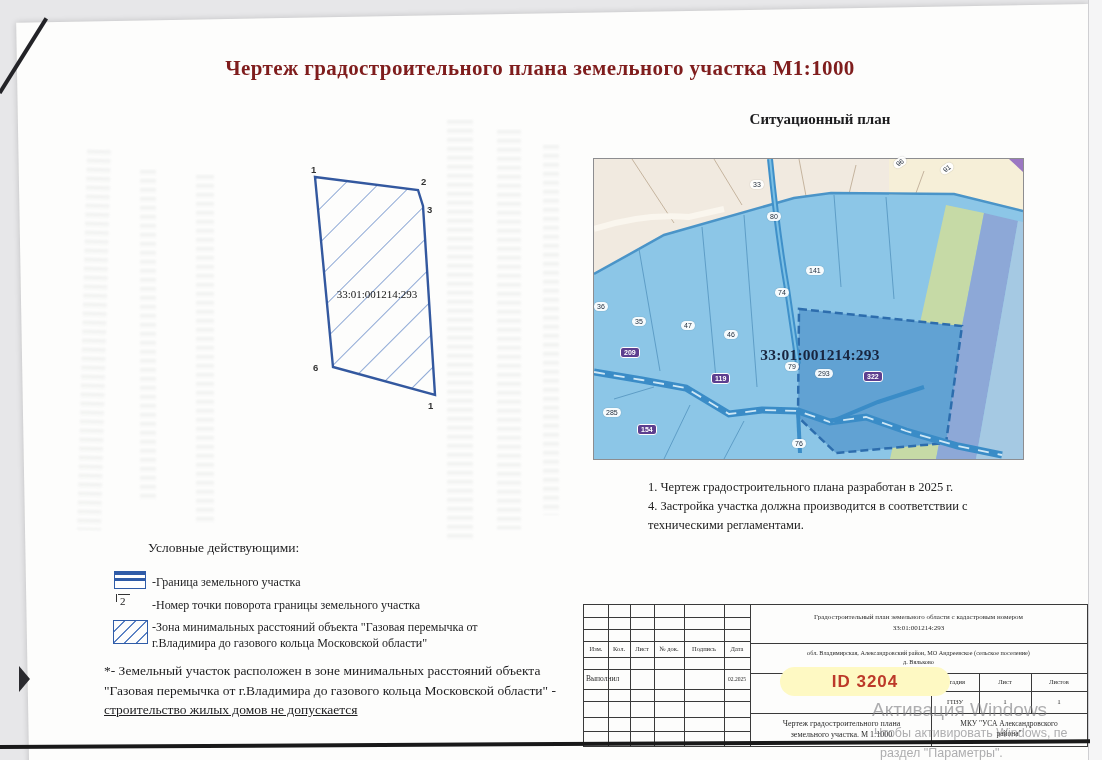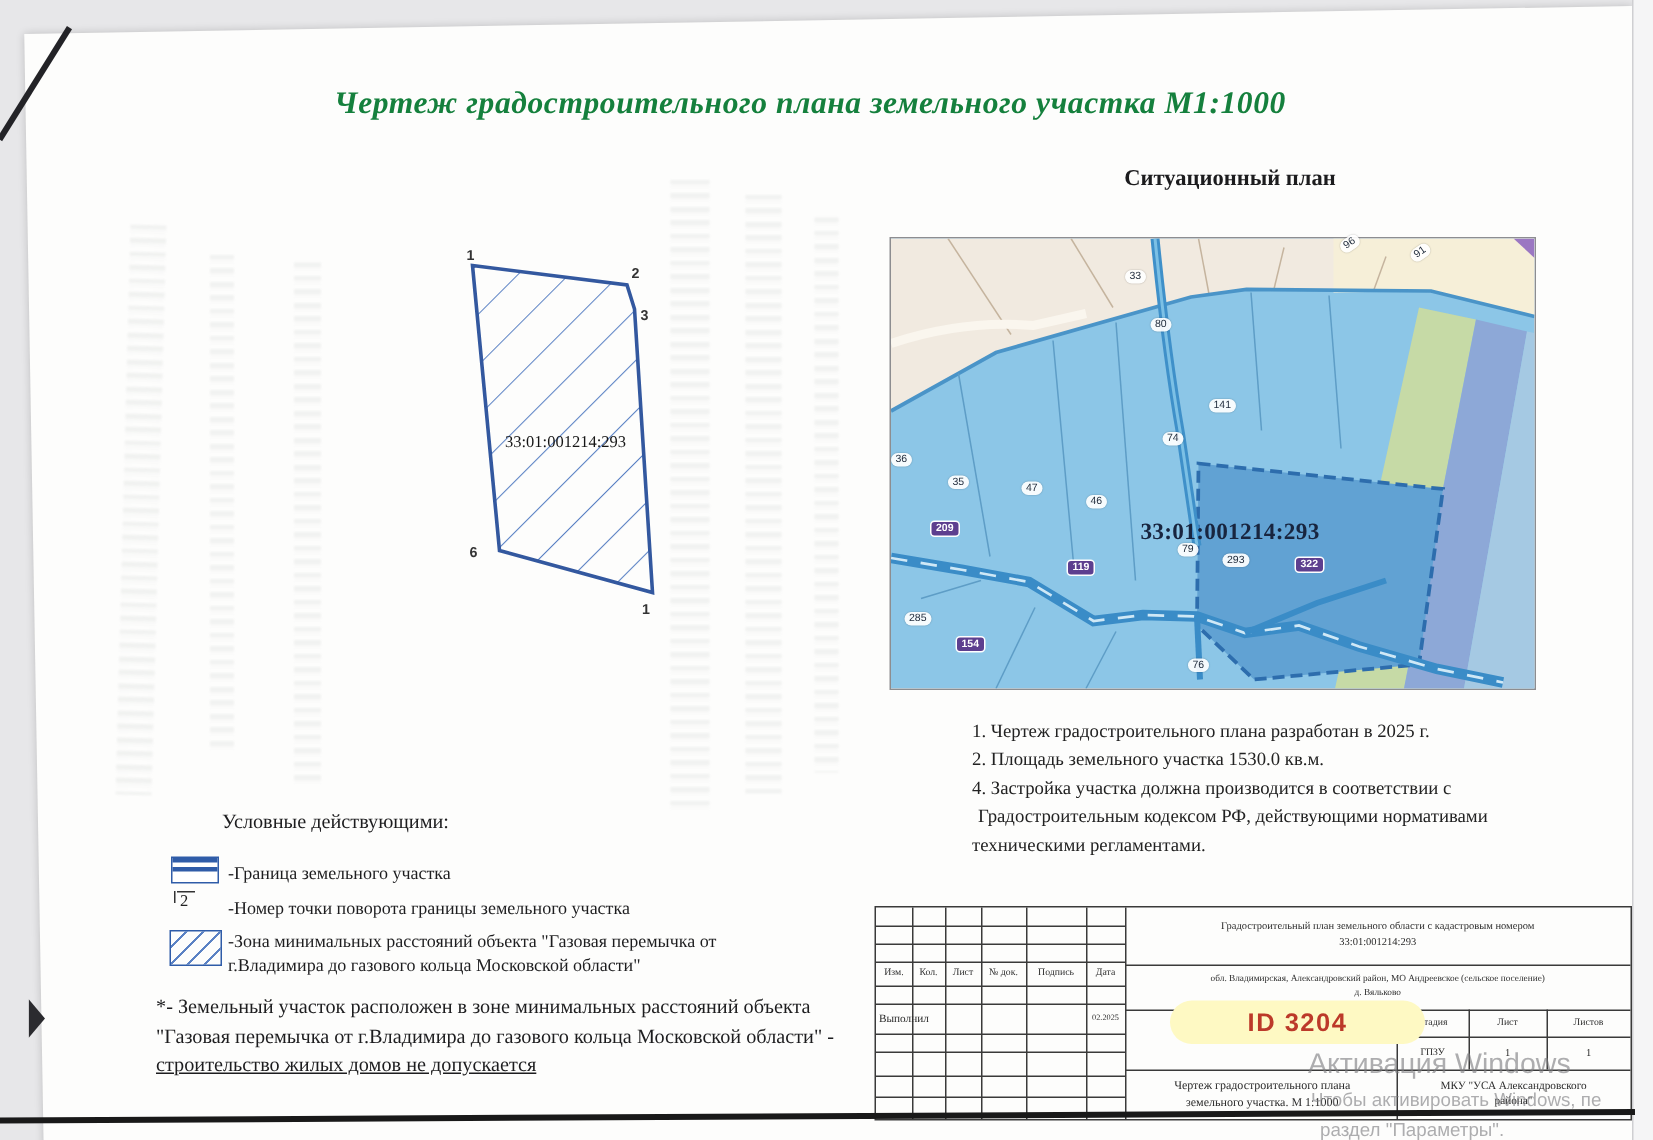--- a/index.html
+++ b/index.html
@@ -13,21 +13,21 @@
   .corner-mark{left:-2px;top:92px;width:88px;height:3.5px;background:#232327;
                transform:rotate(-58deg);transform-origin:left top;}
   .edge-wedge{left:19px;top:666px;width:11px;height:26px;background:#2b2b2f;
               clip-path:polygon(0 0,100% 50%,0 100%);}
   .bottom-line{left:0;top:745px;width:1090px;height:4px;background:#191919;
                transform:rotate(-0.3deg);transform-origin:left center;z-index:20;}
   .bleed{background:repeating-linear-gradient(180deg,rgba(140,152,142,.16) 0 3px,
           rgba(140,152,142,.04) 3px 6px,transparent 6px 9px);
          filter:blur(.8px);opacity:.65;z-index:1;}
   .title{left:100px;top:56px;width:880px;text-align:center;font-size:21px;
-         font-weight:600;color:#15803d;letter-spacing:.4px;z-index:5;font-style:italic;}
+         font-weight:600;color:#7f1d1d;letter-spacing:.4px;z-index:5;}
   .subtitle{left:690px;top:111px;width:260px;text-align:center;font-size:15px;
             font-weight:700;color:#1c1c1e;z-index:5;}
   .notes{left:648px;top:478px;width:410px;font-size:12.5px;line-height:19px;color:#222;z-index:5;}
   .legend-head{left:148px;top:540px;font-size:13.5px;color:#1d1d1f;z-index:5;}
   .legend-text{font-size:12px;color:#1d1d1f;z-index:5;}
   .sym-border{left:114px;top:571px;width:30px;height:16px;border:1.5px solid #2f5ca8;
               background:#fff;z-index:5;}
   .sym-border .bar{position:absolute;left:0;width:100%;height:3px;background:#2f5ca8;}
   .sym-point{left:118px;top:594px;font-size:11px;color:#222;z-index:5;
              border-top:1.3px solid #333;padding:0 4px 0 2px;}
@@ -148,23 +148,21 @@
 <div class="pill" style="left:815px;top:369px;">293</div>
 <div class="pill" style="left:792px;top:439px;">76</div>
 <div class="badge" style="left:620px;top:347px;">209</div>
 <div class="badge" style="left:711px;top:373px;">119</div>
 <div class="badge" style="left:637px;top:424px;">154</div>
 <div class="badge" style="left:863px;top:371px;">322</div>
 <div class="abs map-big-number">33:01:001214:293</div>
 
 <div class="abs notes">
   <div>1. Чертеж градостроительного плана разработан в 2025 г.</div>
-  <div>2. Площадь земельного участка 1530.0 кв.м.</div>
   <div>4. Застройка участка должна производится в соответствии с</div>
-  <div style="padding-left:4px;">Градостроительным кодексом РФ, действующими нормативами</div>
   <div>техническими регламентами.</div>
 </div>
 
 <div class="abs legend-head">Условные действующими:</div>
 <div class="abs sym-border">
   <div class="bar" style="top:0;"></div>
   <div class="bar" style="top:6px;"></div>
 </div>
 <div class="abs legend-text" style="left:152px;top:575px;">-Граница земельного участка</div>
 <div class="abs sym-point">2</div>

